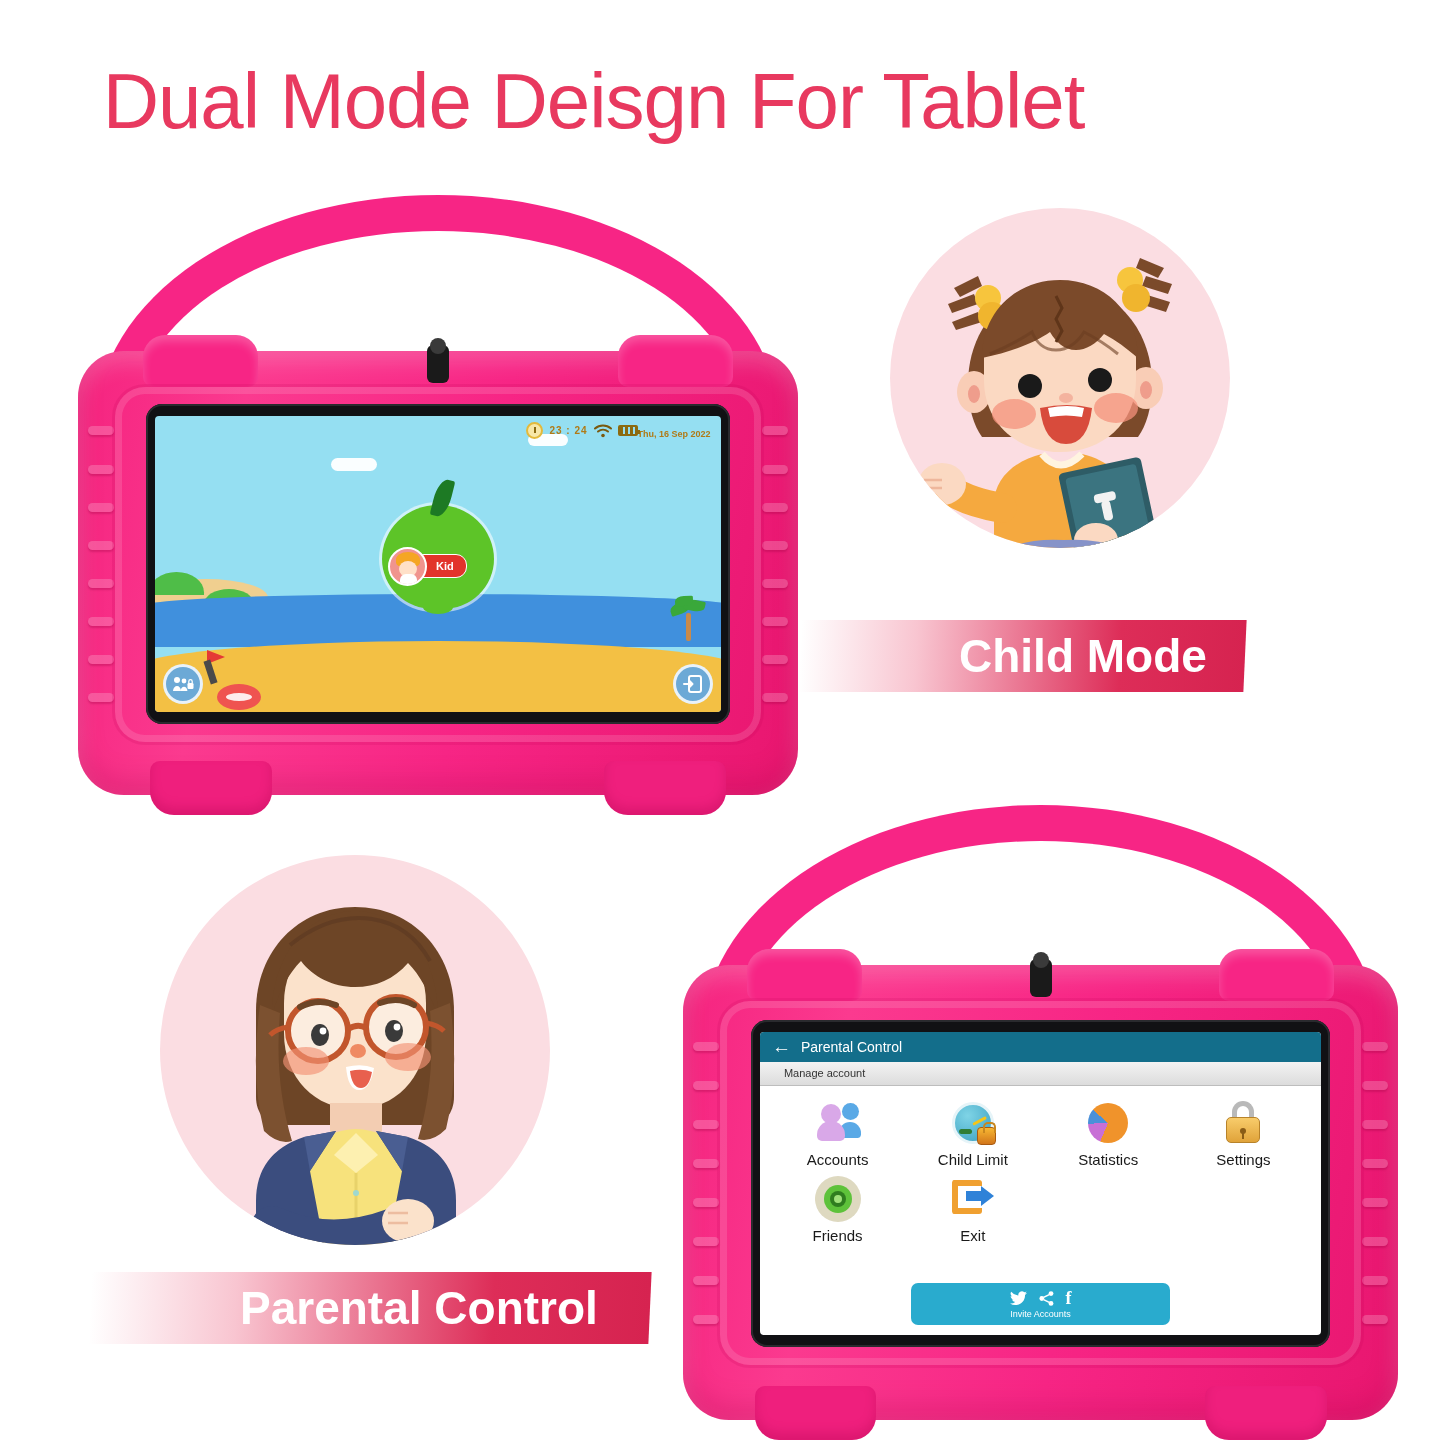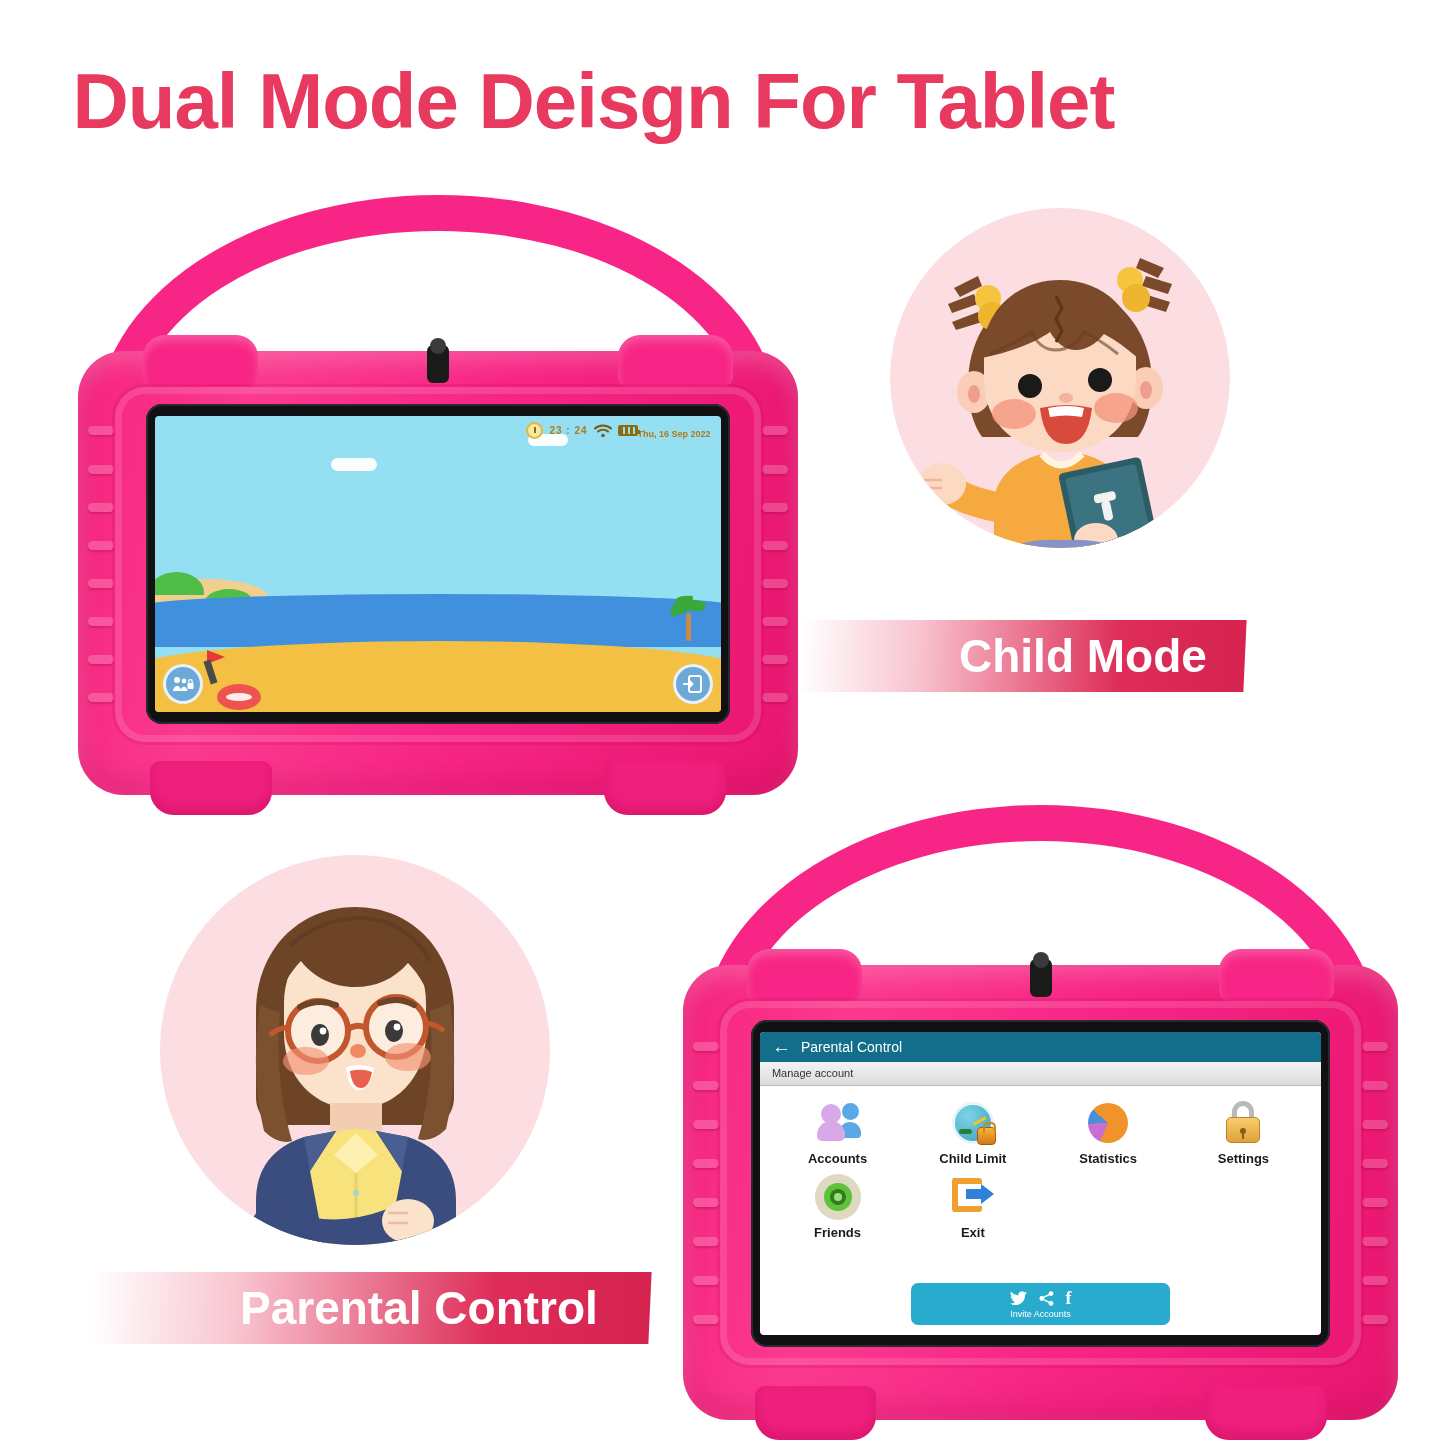--- a/index.html
+++ b/index.html
@@ -16,21 +16,21 @@
   #page { position: relative; width: 1445px; height: 1445px; }
 
   
   .page-title {
     position: absolute;
     top: 56px;
     left: 0;
     width: 1187px;
     text-align: center;
     font-size: 78px;
-    font-weight: bold;
+    font-weight: normal;
     color: #e8395f;
     letter-spacing: -1px;
     font-family: "Liberation Sans", sans-serif;
     white-space: nowrap;
   }
 
   
   .tablet { position: absolute; }
 
   .case-handle {
@@ -385,41 +385,41 @@
     font-size: 14px;
     flex: 0 0 auto;
   }
   .back-arrow { font-size: 19px; line-height: 1; }
 
   .pc-subbar {
     background: linear-gradient(#f3f3f3,#dcdcdc);
     border-bottom: 1px solid #bdbdbd;
     height: 24px;
     display: flex; align-items: center;
-    padding: 0 12px;
+    padding: 0 24px;
     font-size: 11px;
     color: #333333;
     flex: 0 0 auto;
   }
 
   .pc-grid {
     flex: 1 1 auto;
     display: grid;
     grid-template-columns: repeat(4, 1fr);
     grid-auto-rows: min-content;
     padding: 14px 10px 0;
     row-gap: 8px;
     align-content: start;
   }
   .pc-tile {
     display: flex; flex-direction: column;
     align-items: center; gap: 5px;
   }
   .pc-tile .pc-label {
-    font-size: 13px; font-weight: bold; color: #1a1a1a;
+    font-size: 15px; font-weight: normal; color: #1a1a1a;
   }
   .pc-ico { width: 46px; height: 46px; position: relative; }
   .ic-accounts .p2head { position:absolute; width:17px; height:17px; border-radius:50%; background:#5aa9e6; top:3px; right:2px; }
   .ic-accounts .p2body { position:absolute; width:22px; height:16px; border-radius:12px 12px 4px 4px; background:#5aa9e6; bottom:8px; right:0; }
   .ic-accounts .p1head { position:absolute; width:20px; height:20px; border-radius:50%; background:#d9a8e8; top:4px; left:6px; }
   .ic-accounts .p1body { position:absolute; width:28px; height:20px; border-radius:14px 14px 5px 5px; background:#d9a8e8; bottom:5px; left:2px; }
 
   
   .ic-time .dial {
     position:absolute; inset:2px; border-radius:50%;
@@ -550,20 +550,33 @@
           <div class="sea"></div>
           <div class="sand"></div>
 
           <div style="position:absolute; right:16px; bottom:24%; width:34px; height:42px;">
             <div class="palm-trunk" style="left:15px; bottom:0; width:5px; height:28px;"></div>
             <div class="palm-frond" style="left:-1px; top:4px;  width:20px; height:11px; transform:rotate(-18deg);"></div>
             <div class="palm-frond" style="left:13px; top:1px;  width:21px; height:11px; transform:rotate(12deg);"></div>
             <div class="palm-frond" style="left:4px;  top:-3px; width:18px; height:10px; transform:rotate(-2deg);"></div>
           </div>
 
+          <div class="apple-widget">
+            <div class="apple-body">
+              <div class="apple-leaf"></div>
+              <div class="kid-pill">
+                <div class="kid-avatar">
+                  <div class="hat"></div>
+                    <div class="face"></div>
+                    <div class="body"></div>
+                </div>
+                <div class="kid-label">Kid</div>
+              </div>
+            </div>
+          </div>
 
           <div class="statusbar">
             <div class="sb-row">
               <span class="sb-clock"></span>
               <span class="sb-time">23 : 24</span>
               <svg width="18" height="14" viewBox="0 0 18 14">
                 <path d="M1 4.5 A12 12 0 0 1 17 4.5" stroke="#7a5a10" stroke-width="2" fill="none" stroke-linecap="round"></path>
                 <path d="M4 7.5 A8 8 0 0 1 14 7.5" stroke="#7a5a10" stroke-width="2" fill="none" stroke-linecap="round"></path>
                 <circle cx="9" cy="11.5" r="1.8" fill="#7a5a10"></circle>
               </svg>

